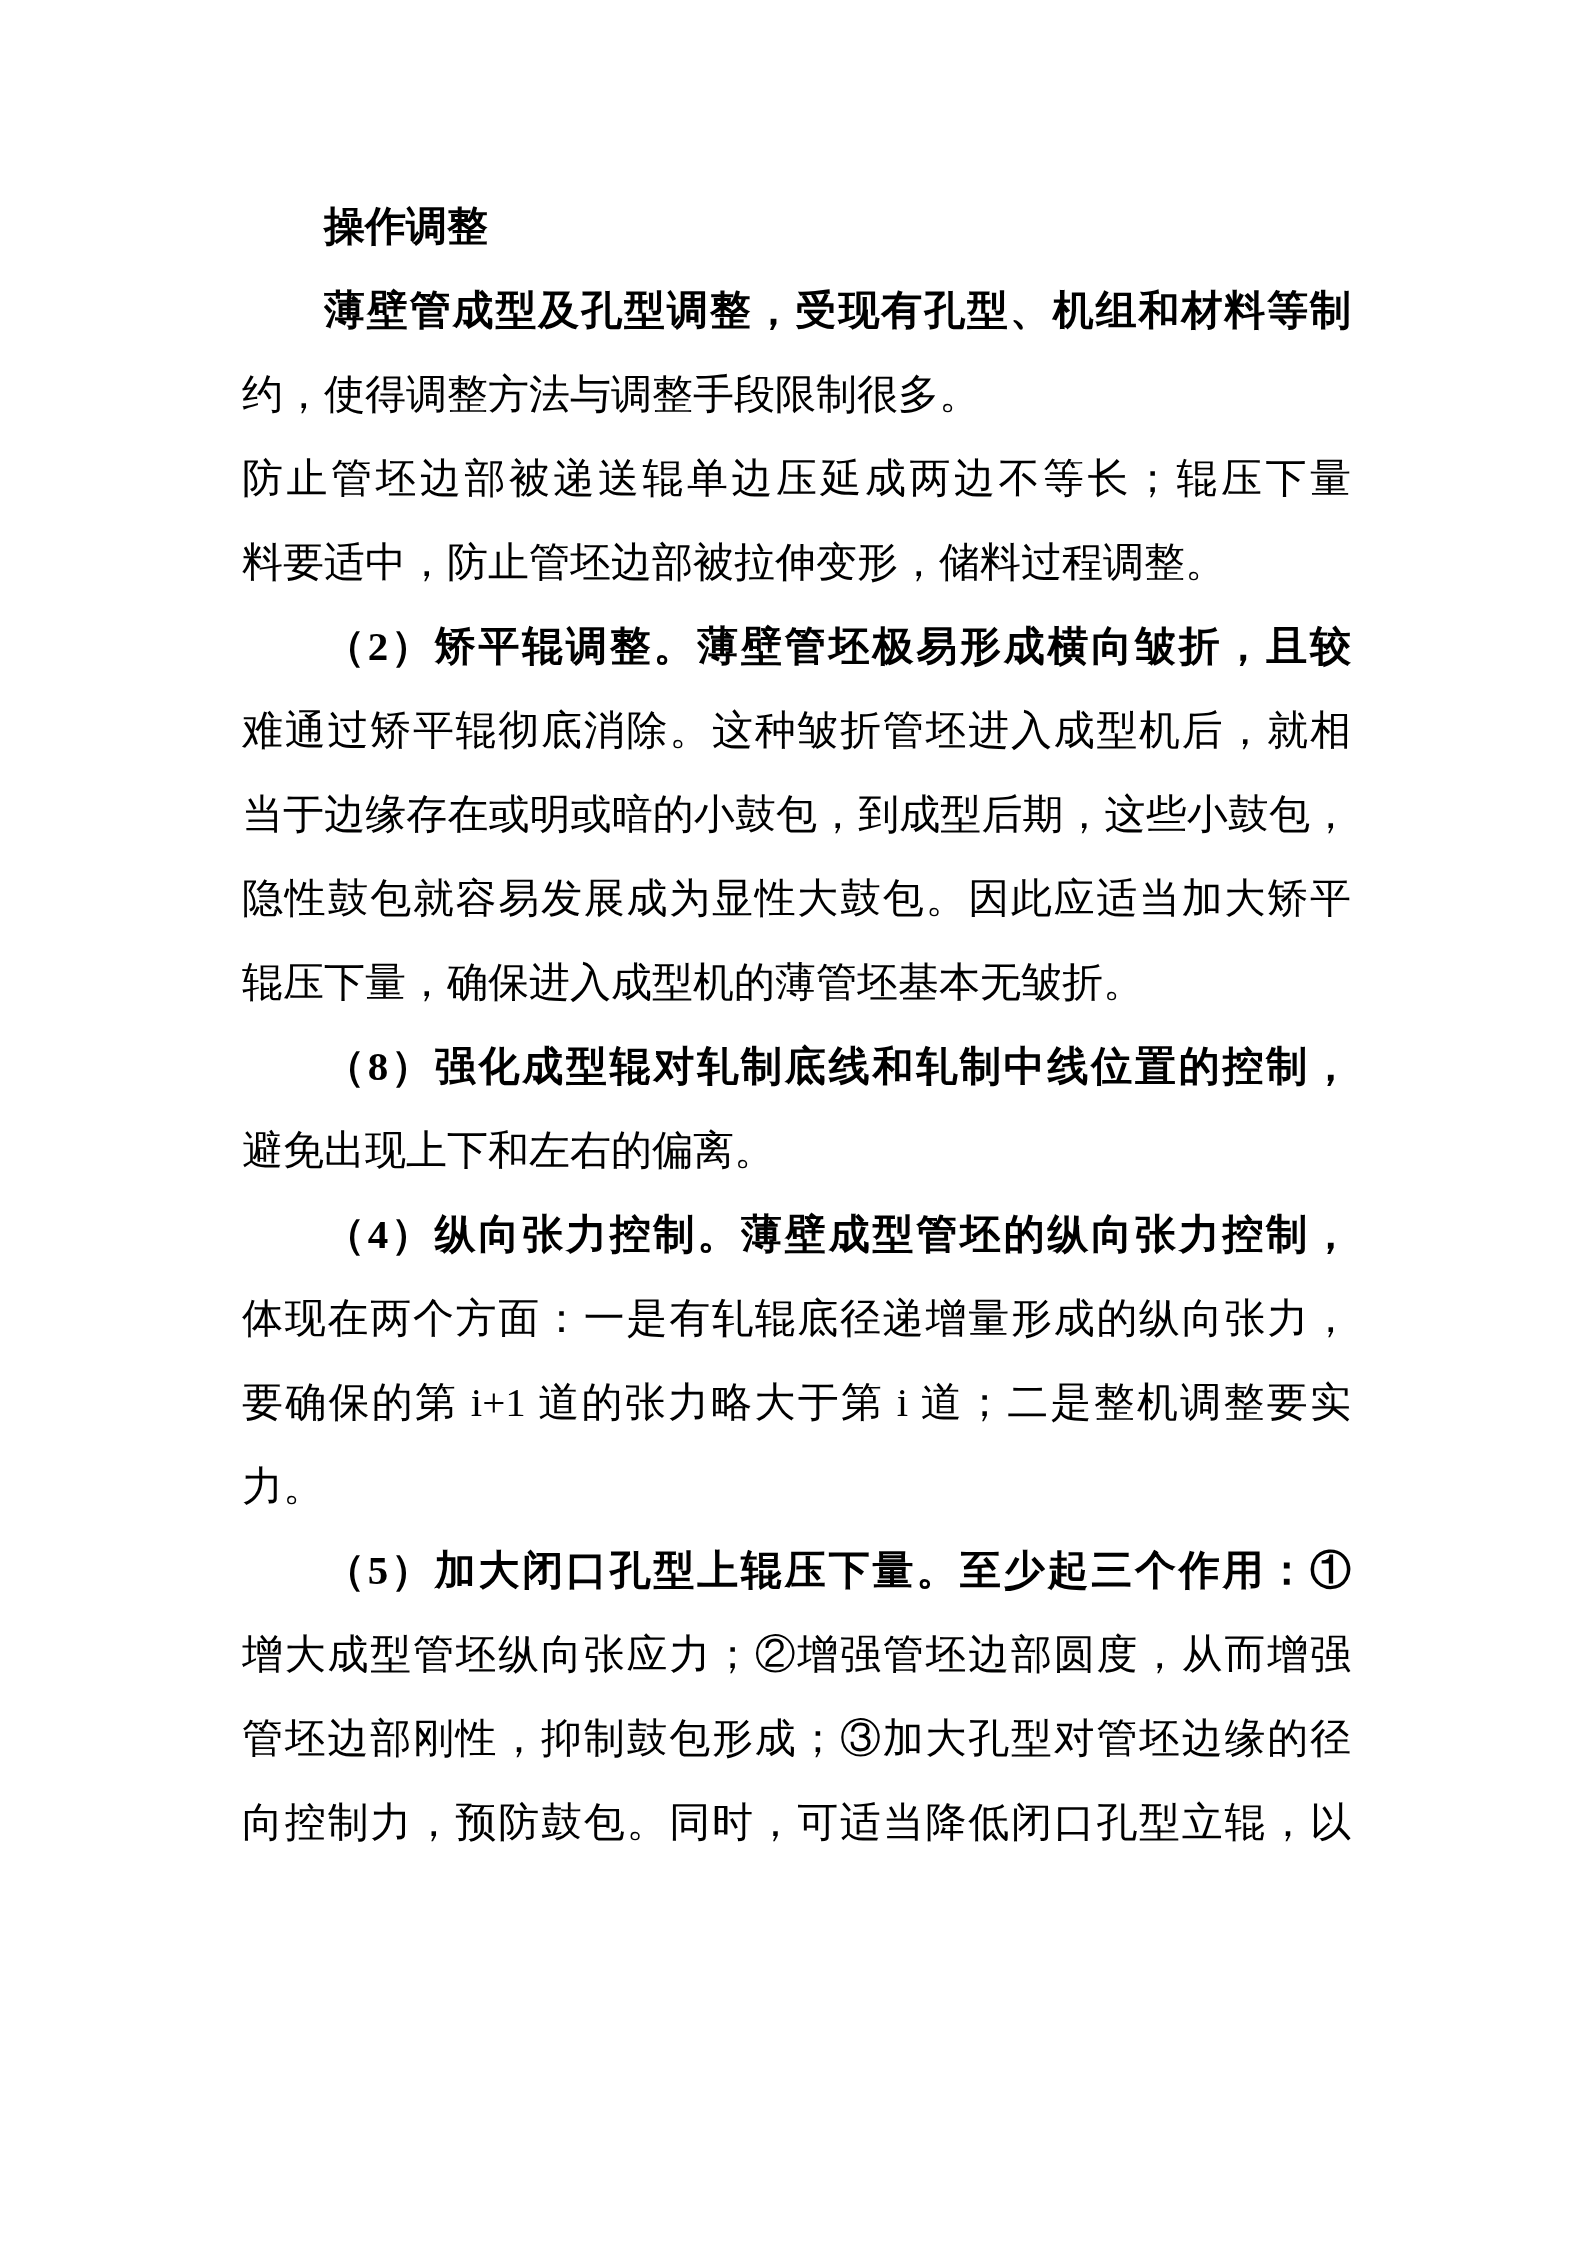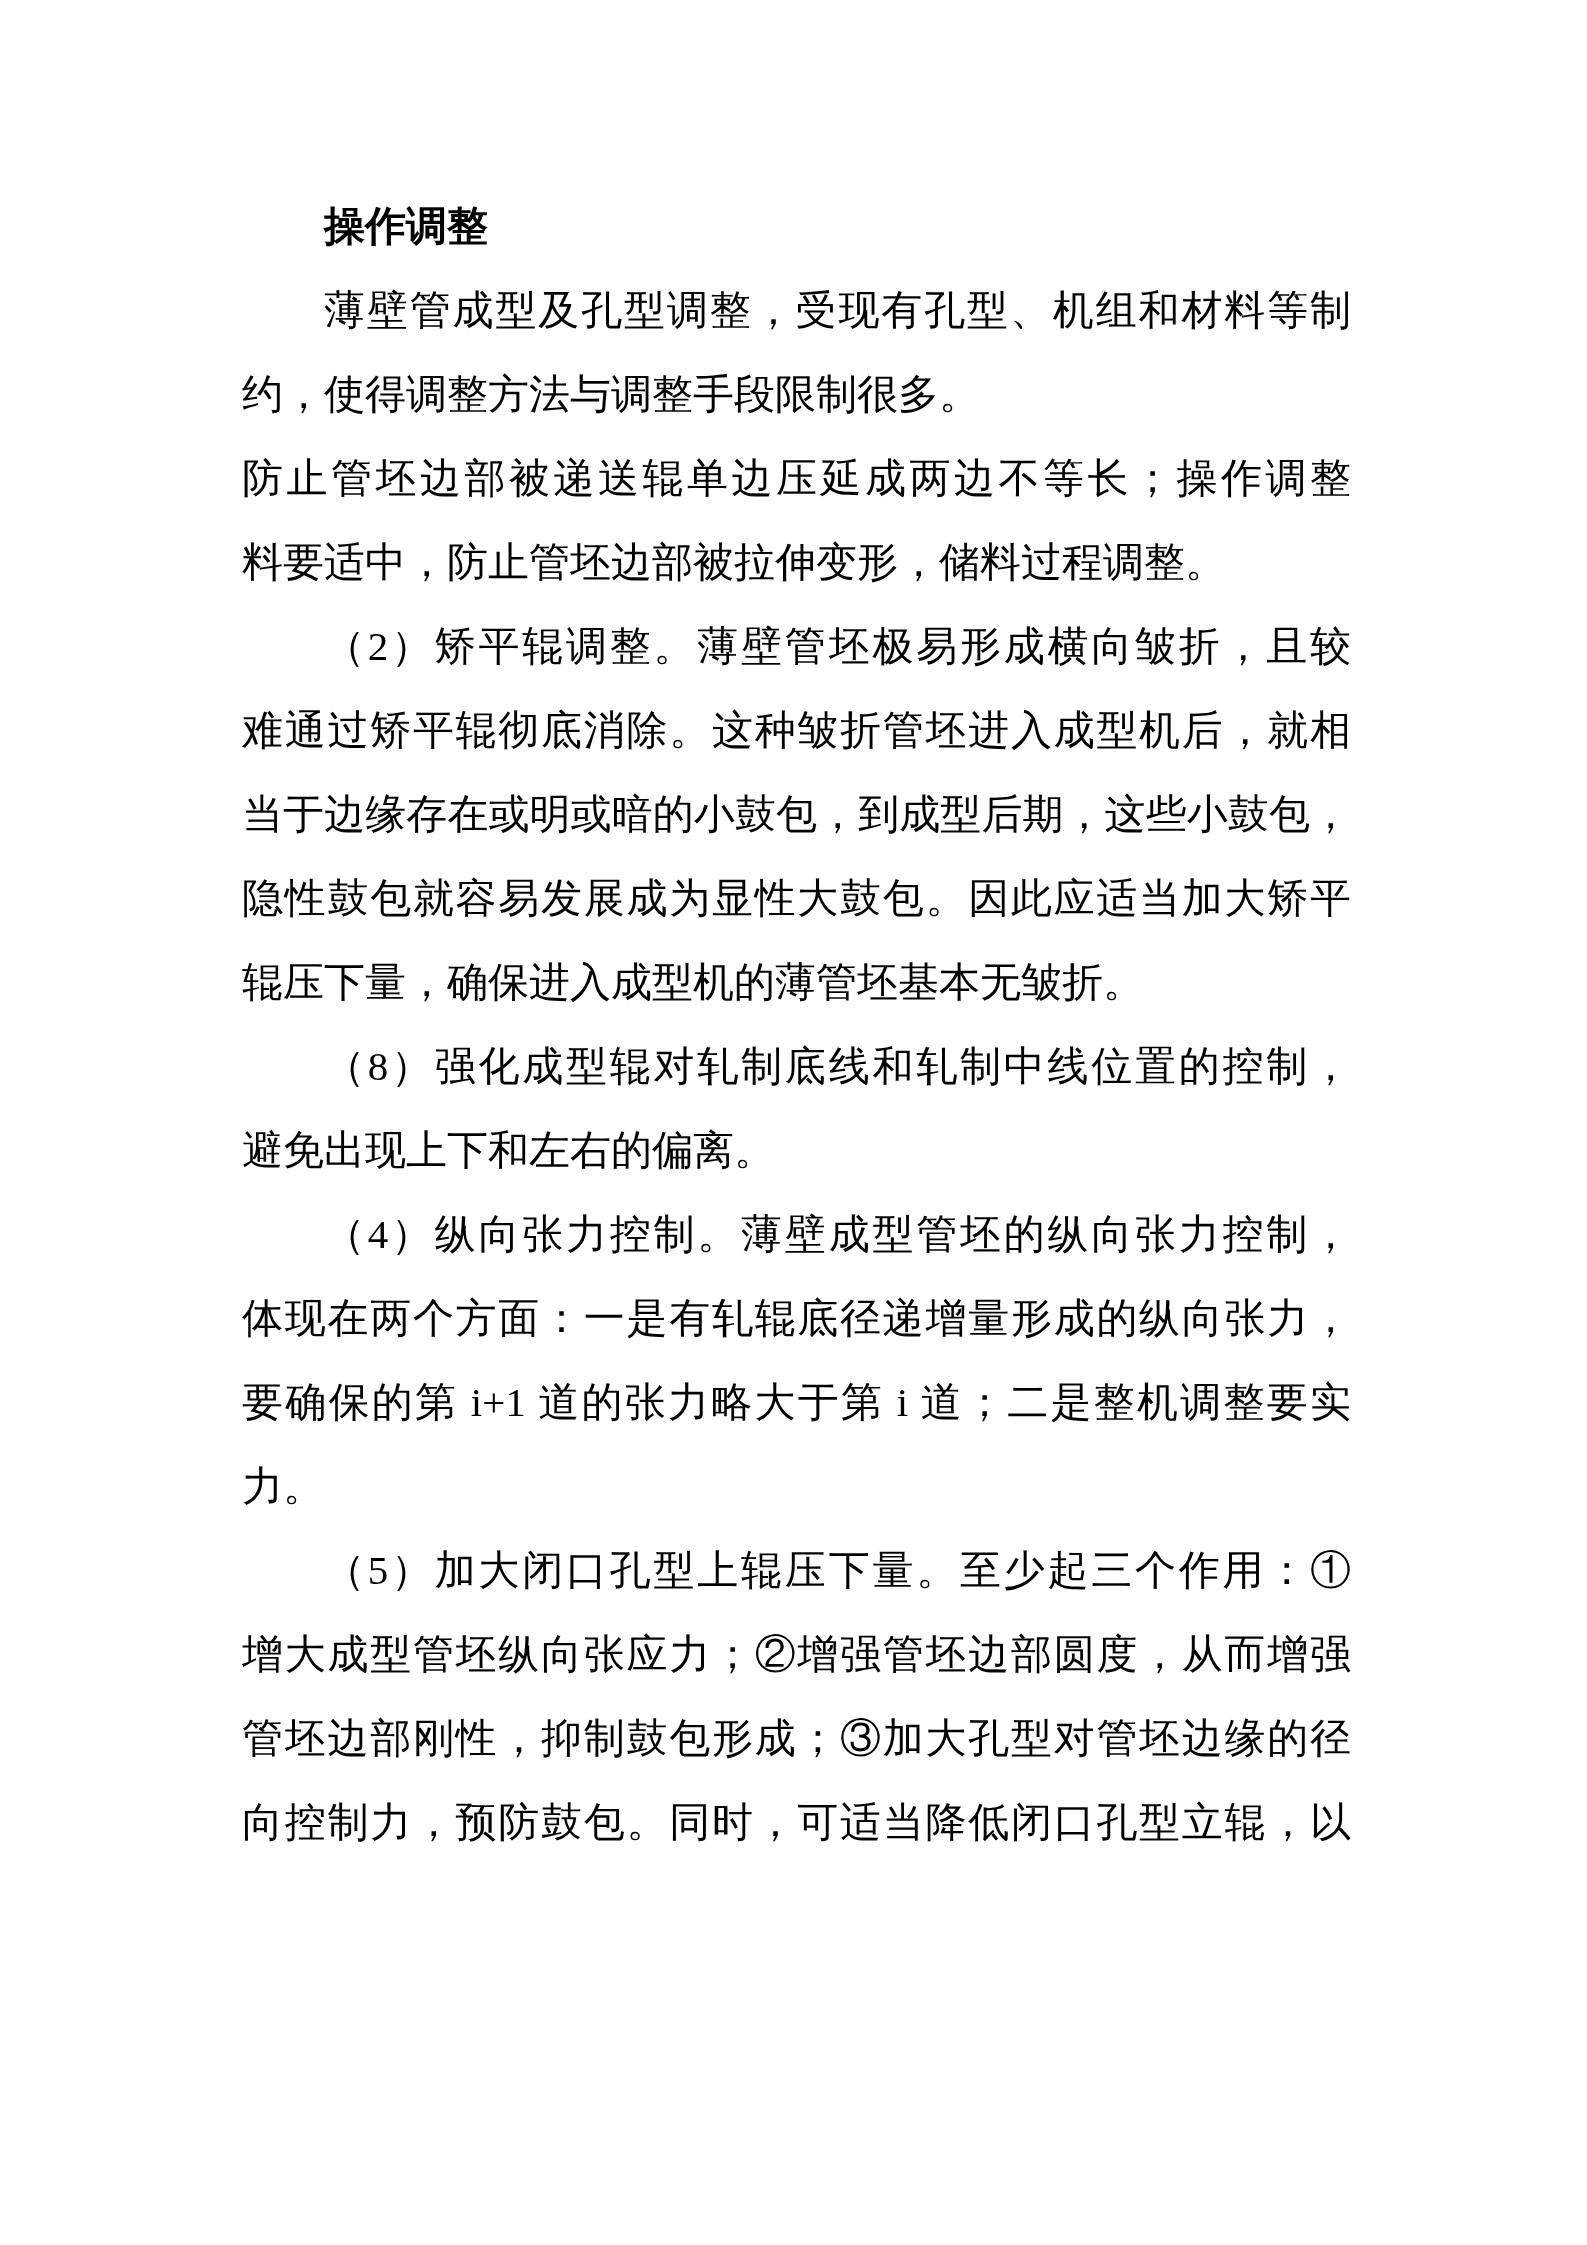--- a/index.html
+++ b/index.html
@@ -26,39 +26,40 @@
     width: 1109px;
     height: 84px;
     line-height: 84px;
     font-size: 41px;
     white-space: normal;
     overflow: visible;
     text-align: left;
   }
   .line.indent {
     padding-left: 82px;
+    font-weight: bold;
   }
   .line.justify {
     text-align: justify;
     text-align-last: justify;
     text-justify: inter-character;
   }
   .line.heading {
     font-weight: bold;
   }
 </style>
 </head>
 <body>
 
 <div class="page">
   <div class="doc-body">
       <div class="line heading indent">操作调整</div>
       <div class="line indent justify">薄壁管成型及孔型调整，受现有孔型、机组和材料等制</div>
       <div class="line">约，使得调整方法与调整手段限制很多。</div>
-      <div class="line justify">防止管坯边部被递送辊单边压延成两边不等长；操作调整</div>
+      <div class="line justify">防止管坯边部被递送辊单边压延成两边不等长；辊压下量</div>
       <div class="line">料要适中，防止管坯边部被拉伸变形，储料过程调整。</div>
       <div class="line indent justify">（2）矫平辊调整。薄壁管坯极易形成横向皱折，且较</div>
       <div class="line justify">难通过矫平辊彻底消除。这种皱折管坯进入成型机后，就相</div>
       <div class="line justify">当于边缘存在或明或暗的小鼓包，到成型后期，这些小鼓包，</div>
       <div class="line justify">隐性鼓包就容易发展成为显性大鼓包。因此应适当加大矫平</div>
       <div class="line">辊压下量，确保进入成型机的薄管坯基本无皱折。</div>
       <div class="line indent justify">（8）强化成型辊对轧制底线和轧制中线位置的控制，</div>
       <div class="line">避免出现上下和左右的偏离。</div>
       <div class="line indent justify">（4）纵向张力控制。薄壁成型管坯的纵向张力控制，</div>
       <div class="line justify">体现在两个方面：一是有轧辊底径递增量形成的纵向张力，</div>

